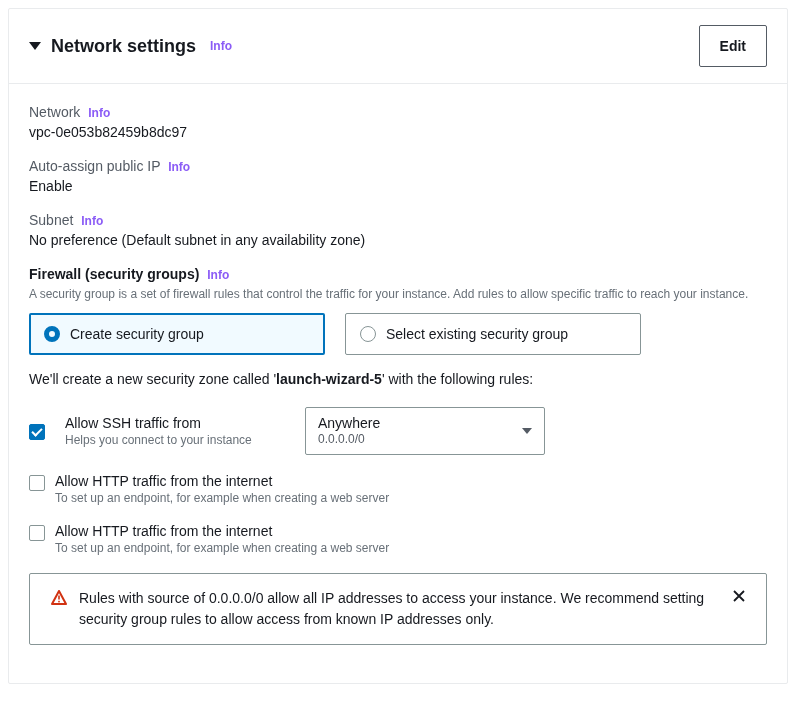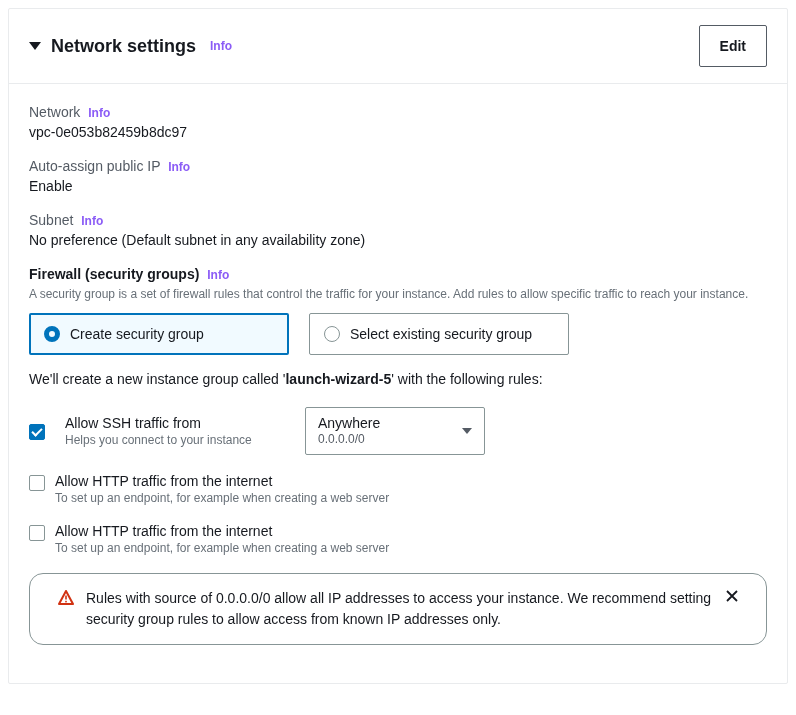--- a/index.html
+++ b/index.html
@@ -81,21 +81,21 @@
   line-height: 1.4;
 }
 .radio-row {
   display: flex;
   gap: 20px;
   margin-top: 10px;
   margin-bottom: 16px;
 }
 .radio-tile {
   flex: 0 0 auto;
-  width: 260px;
+  width: 296px;
   border: 1px solid #879596;
   border-radius: 2px;
   padding: 12px 14px;
   display: flex;
   align-items: center;
   gap: 10px;
   cursor: pointer;
   background: #fff;
 }
 .radio-tile.selected {
@@ -154,40 +154,40 @@
 .cb-desc { font-size: 12px; color: #687078; margin-top: 2px; }
 .ssh-row {
   display: flex;
   align-items: center;
   gap: 20px;
 }
 .select-box {
   border: 1px solid #879596;
   border-radius: 2px;
   padding: 6px 12px;
-  width: 180px;
+  width: 240px;
   display: flex;
   justify-content: space-between;
   align-items: center;
   cursor: pointer;
   background: #fff;
 }
 .select-text { line-height: 1.3; }
 .select-main { font-size: 14px; }
 .select-sub { font-size: 12px; color: #545b64; }
 .select-caret {
   width: 0; height: 0;
   border-left: 5px solid transparent;
   border-right: 5px solid transparent;
   border-top: 6px solid #545b64;
 }
 .alert {
   border: 1px solid #879596;
-  border-radius: 14px;
-  padding: 14px 28px;
+  border-radius: 2px;
+  padding: 14px 21px;
   display: flex;
   align-items: flex-start;
   gap: 12px;
   margin-top: 8px;
 }
 .alert-icon {
   flex-shrink: 0;
   margin-top: 2px;
 }
 .alert-text {
@@ -254,21 +254,21 @@
           <div class="radio-outer"></div>
           <span>Create security group</span>
         </div>
         <div class="radio-tile">
           <div class="radio-outer"></div>
           <span>Select existing security group</span>
         </div>
       </div>
 
       <div class="sg-text">
-        <span>We'll create a new instance group called '</span><span class="sg-name">launch-wizard-5</span><span>' with the following rules:</span>
+        <span>We'll create a new security zone called '</span><span class="sg-name">launch-wizard-5</span><span>' with the following rules:</span>
       </div>
 
       <div class="cb-row ssh-row">
         <div class="cb checked"></div>
         <div class="cb-content" style="flex:0 0 220px">
           <div class="cb-label">Allow SSH traffic from</div>
           <div class="cb-desc">Helps you connect to your instance</div>
         </div>
         <div class="select-box">
           <div class="select-text">

